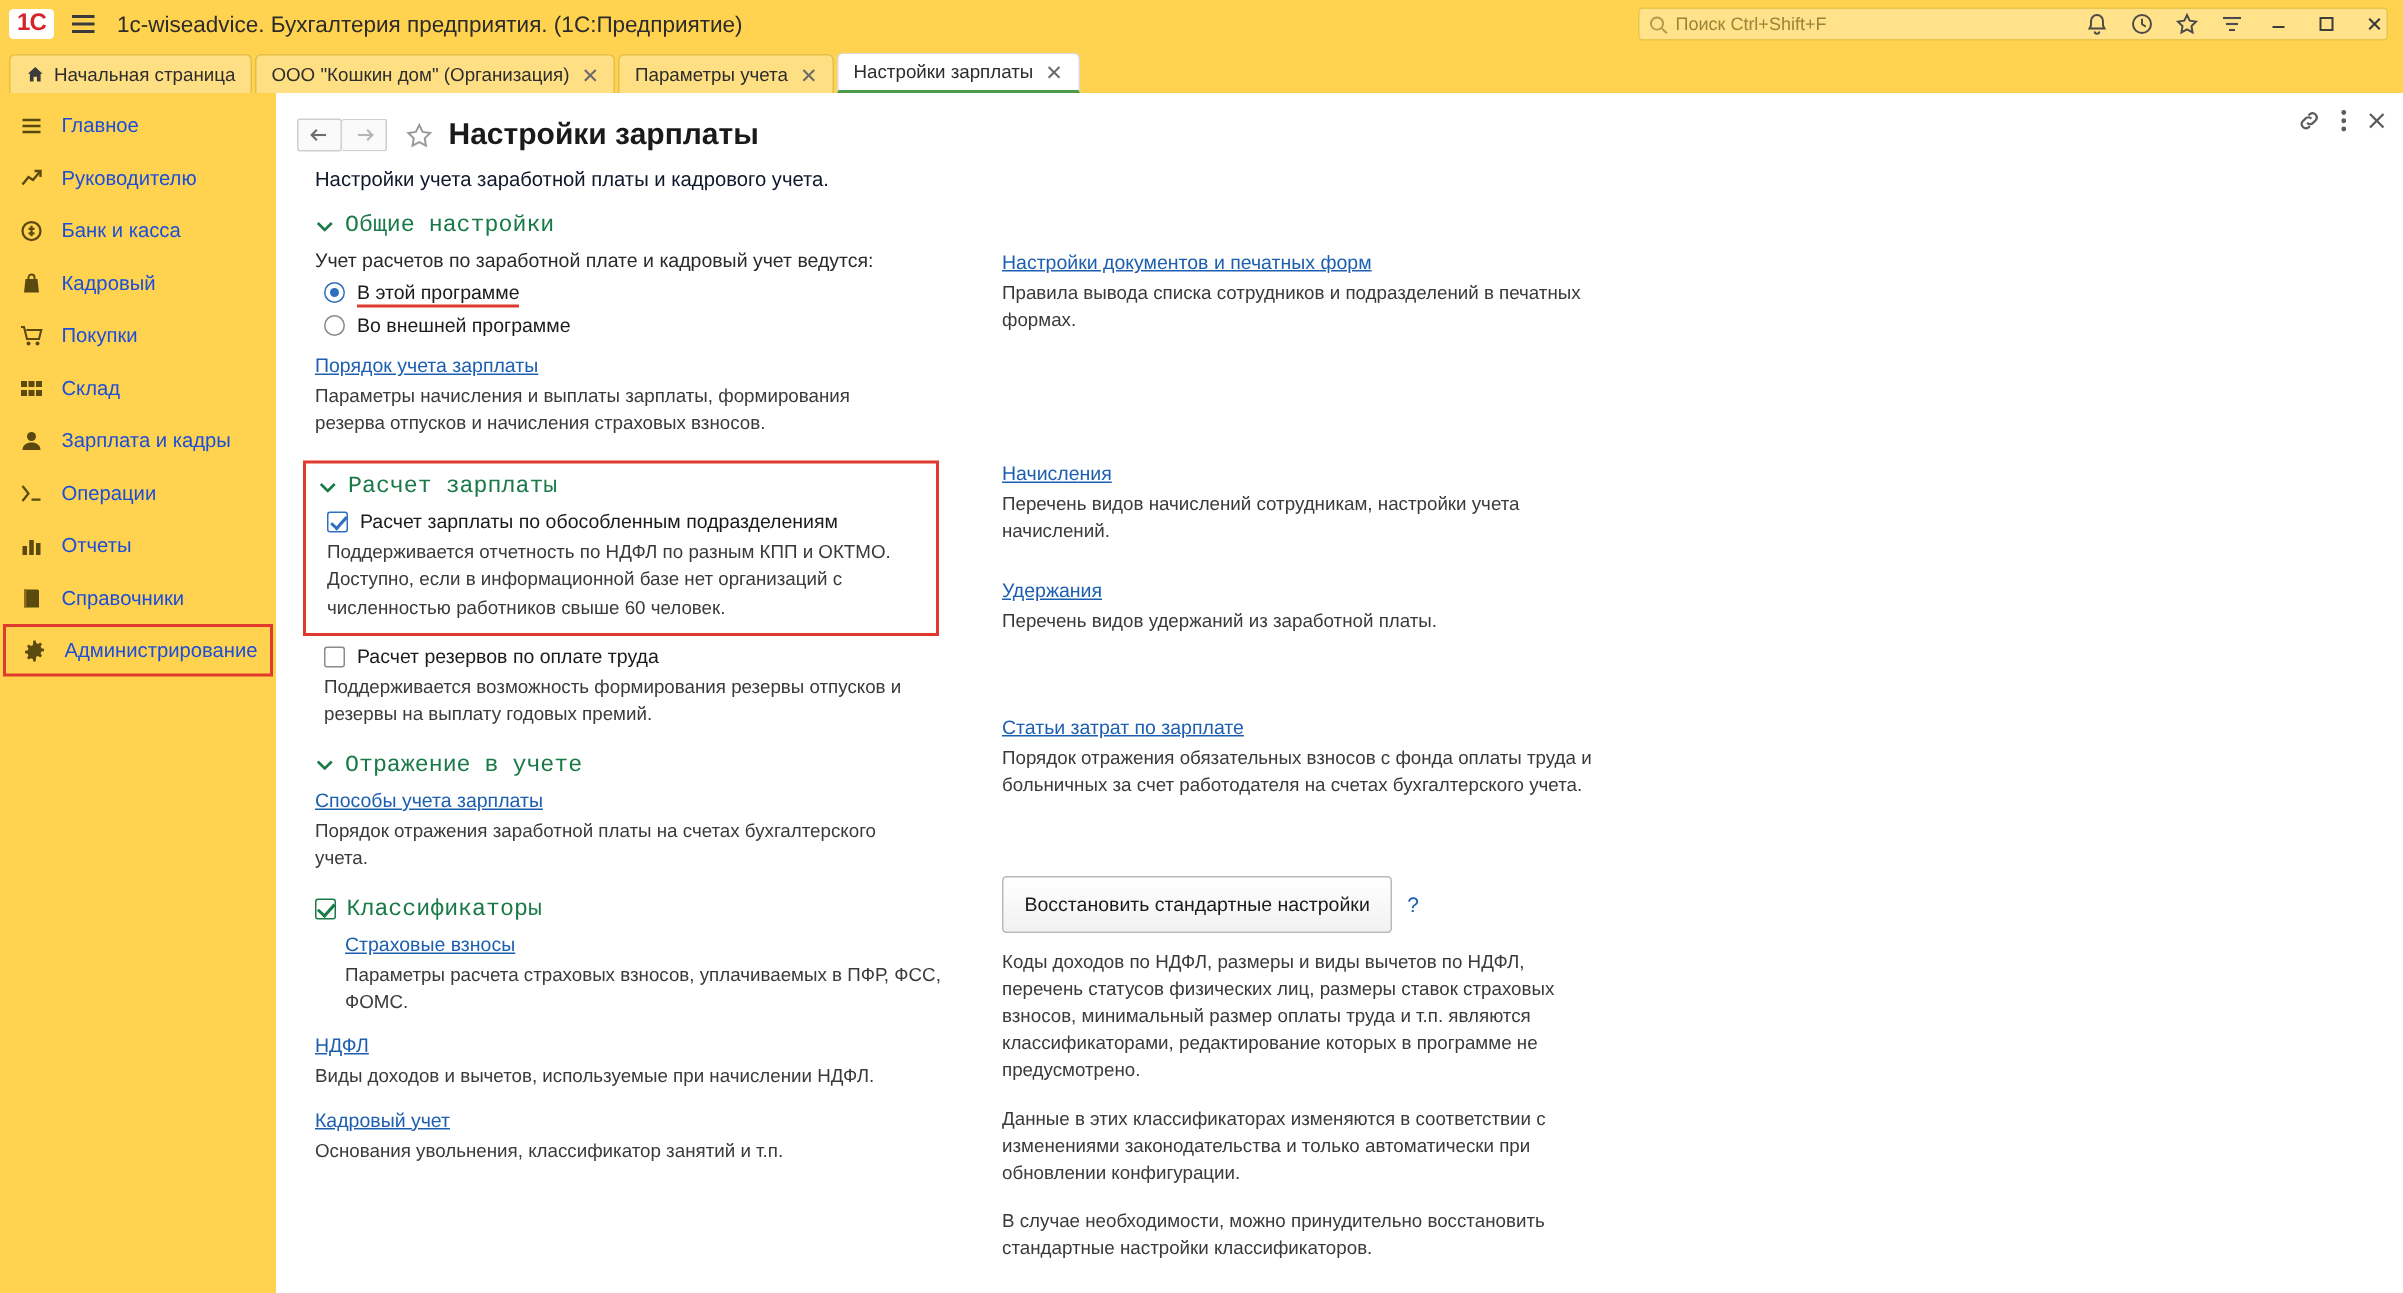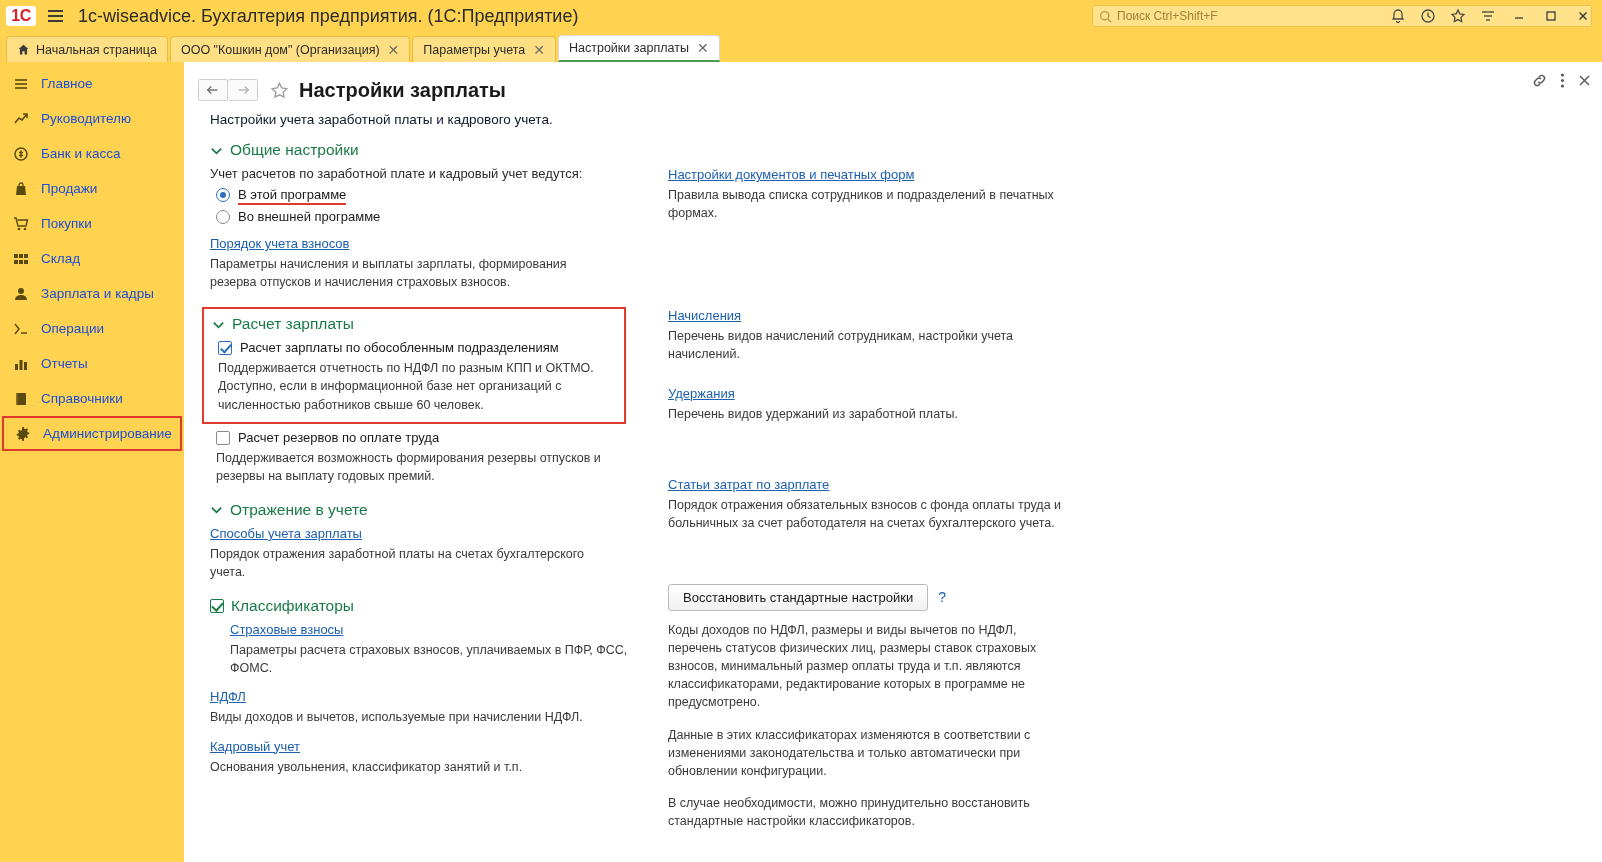--- a/index.html
+++ b/index.html
@@ -33,21 +33,21 @@
     margin-right: 6px;
     letter-spacing: -0.5px;
   }
   .hamburger {
     width: 26px; height: 24px;
     display: flex; flex-direction: column; justify-content: center; align-items: center;
     gap: 3px;
     margin-right: 10px;
   }
   .hamburger span { display: block; width: 15px; height: 2px; background: #3b3b3b; }
-  .app-title { font-size: 18px; color: #2b2b2b; white-space: nowrap; }
+  .app-title { font-size: 15px; color: #2b2b2b; white-space: nowrap; }
 
   .search-box {
     position: absolute;
     left: 1092px;
     top: 5px;
     width: 500px;
     height: 22px;
     background: #ffe28a;
     border: 1px solid #e8c44c;
     border-radius: 3px;
@@ -187,20 +187,21 @@
   }
   .col-left { width: 462px; padding-left: 26px; }
   .col-right { width: 470px; padding-left: 22px; }
 
   .group-title {
     display: flex; align-items: center;
     gap: 7px;
     color: #1a7a47;
     font-size: 15.5px;
     margin-bottom: 7px;
+    font-family: Liberation Mono, monospace;
   }
   .chev {
     color: #1a7a47;
     display: flex;
   }
   .grp-check {
     width: 14px; height: 14px;
     border: 1px solid #1a7a47;
     border-radius: 2px;
     position: relative;
@@ -284,21 +285,21 @@
 
   .boxed {
     border: 2px solid #e03a2f;
     padding: 6px 8px 8px 8px;
     margin: 2px 0 6px -8px;
     width: 424px;
   }
 
   .btn {
     display: inline-flex; align-items: center; justify-content: center;
-    height: 27px;
+    height: 38px;
     padding: 0 14px;
     border: 1px solid #b9b9b9;
     background: linear-gradient(#ffffff,#f1f1f1);
     border-radius: 3px;
     font-size: 13px;
     color: #1a1a1a;
   }
   .help-q { color: #1c5fb0; margin-left: 10px; font-size: 14px; }
 
   .spacer-70 { height: 70px; }
@@ -423,21 +424,21 @@
       </span>
       <span>Банк и касса</span>
     </div>
     <div class="side-item">
       <span class="s-ico">
         <svg width="16" height="16" viewBox="0 0 16 16" fill="currentColor">
             <path d="M4 5h8l1 9H3z"></path>
             <path d="M6 5V4a2 2 0 0 1 4 0v1" fill="none" stroke="currentColor" stroke-width="1.3"></path>
           </svg>
       </span>
-      <span>Продажи</span>
+      <span>Кадровый</span>
     </div>
     <div class="side-item">
       <span class="s-ico">
         <svg width="16" height="16" viewBox="0 0 16 16" fill="currentColor">
             <path d="M1 2h2l2 8h8l1.5-6H4.5" fill="none" stroke="currentColor" stroke-width="1.4"></path>
             <circle cx="6" cy="13" r="1.3"></circle>
             <circle cx="12" cy="13" r="1.3"></circle>
           </svg>
       </span>
       <span>Покупки</span>
@@ -568,21 +569,21 @@
           <div class="radio-row">
             <span class="radio on"></span>
             <span class="radio-label selected">В этой программе</span>
           </div>
           <div class="radio-row">
             <span class="radio"></span>
             <span class="radio-label">Во внешней программе</span>
           </div>
 
           <div style="margin-top:12px;">
-            <a class="link">Порядок учета взносов</a>
+            <a class="link">Порядок учета зарплаты</a>
             <div class="desc">Параметры начисления и выплаты зарплаты, формирования резерва отпусков и начисления страховых взносов.</div>
           </div>
         </div>
 
         <div class="block">
           <div class="boxed">
             <div class="group-title">
               <span class="chev">
                 <svg width="13" height="13" viewBox="0 0 14 14" fill="none" stroke="currentColor" stroke-width="1.9">
                     <polyline points="2,5 7,10 12,5"></polyline>

